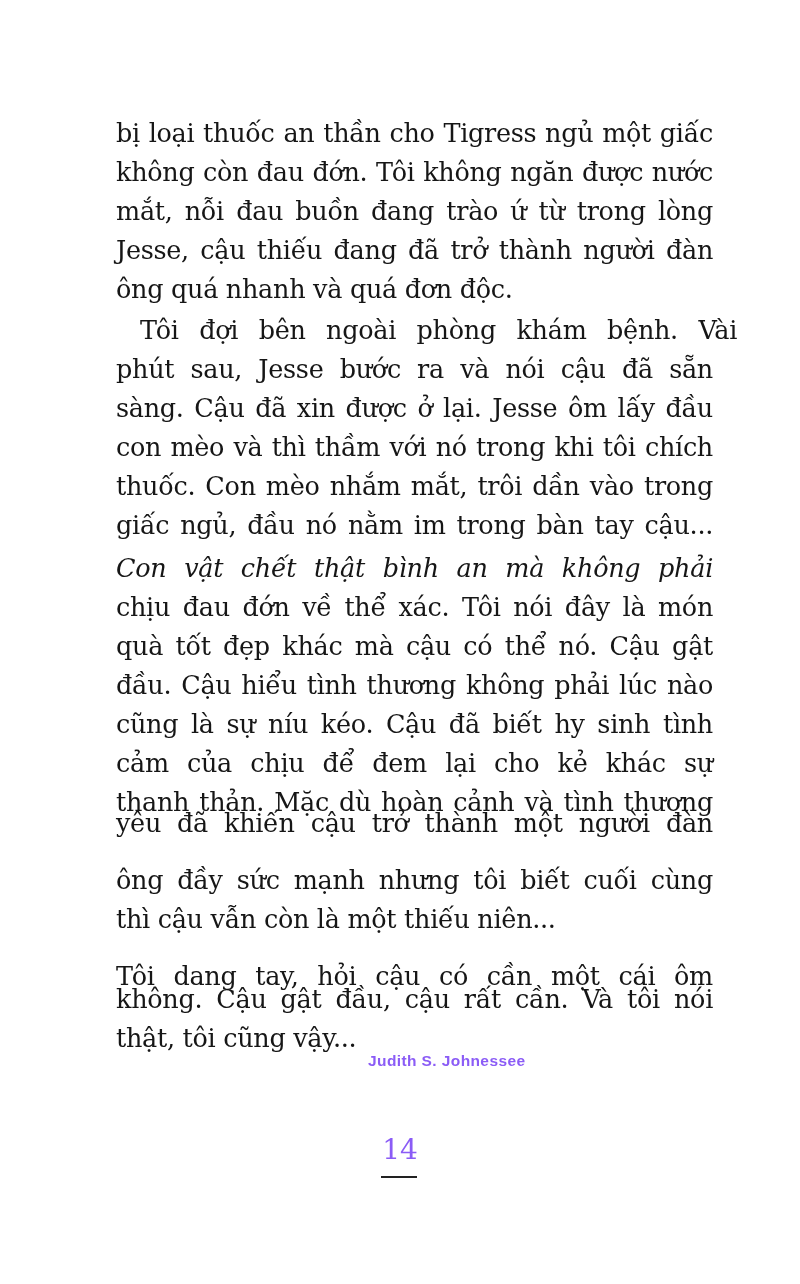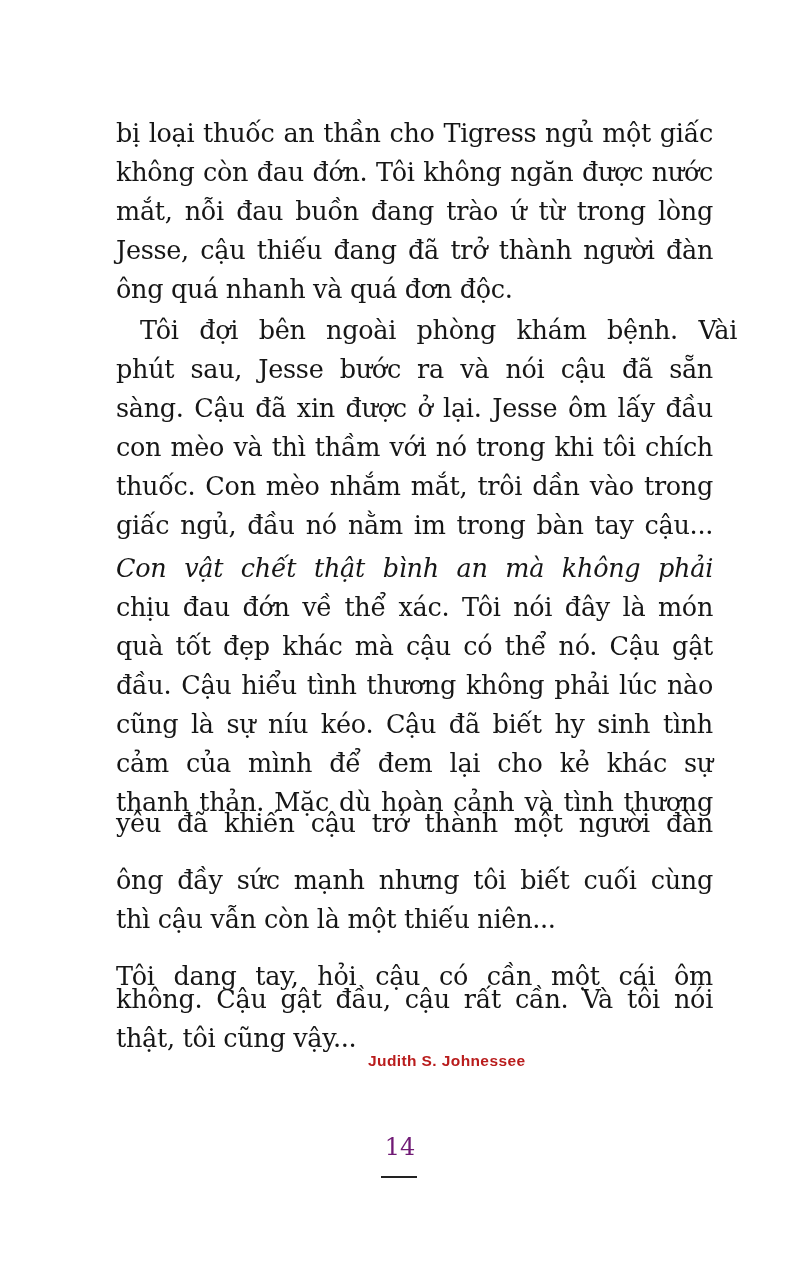--- a/index.html
+++ b/index.html
@@ -34,32 +34,32 @@
     letter-spacing: -0.3px;
   }
   .line.last { text-align-last: left; }
   .signature {
     position: absolute;
     left: 368px;
     top: 1052px;
     font-family: "Liberation Sans", sans-serif;
     font-weight: bold;
     font-size: 15.5px;
-    color: #b91c1c;
+    color: #8b5cf6;
     letter-spacing: 0.4px;
   }
   .page-number {
     position: absolute;
     left: 380px;
     top: 1133px;
     width: 40px;
     text-align: center;
     font-family: "DejaVu Serif", "Liberation Serif", serif;
-    font-size: 24px;
-    color: #701a75;
+    font-size: 28px;
+    color: #8b5cf6;
   }
   .page-number-rule {
     position: absolute;
     left: 381px;
     top: 1176px;
     width: 36px;
     height: 2px;
     background: #222;
   }
 </style>
@@ -85,21 +85,21 @@
       <div class="line" style="top:466px">thuốc. Con mèo nhắm mắt, trôi dần vào trong</div>
       <div class="line" style="top:505px">giấc ngủ, đầu nó nằm im trong bàn tay cậu...</div>
     </div>
 
     <div>
       <div class="line" style="top: 548px; left: 0px; width: 597px; padding-left: 0px; font-style: italic;">Con vật chết thật bình an mà không phải</div>
       <div class="line" style="top:587px">chịu đau đớn về thể xác. Tôi nói đây là món</div>
       <div class="line" style="top:626px">quà tốt đẹp khác mà cậu có thể nó. Cậu gật</div>
       <div class="line" style="top:665px">đầu. Cậu hiểu tình thương không phải lúc nào</div>
       <div class="line" style="top:704px">cũng là sự níu kéo. Cậu đã biết hy sinh tình</div>
-      <div class="line" style="top:743px">cảm của mình để đem lại cho kẻ khác sự</div>
+      <div class="line" style="top:743px">cảm của chịu để đem lại cho kẻ khác sự</div>
       <div class="line" style="top:782px">thanh thản. Mặc dù hoàn cảnh và tình thương</div>
       <div class="line" style="top:803px">yêu đã khiến cậu trở thành một người đàn</div>
       <div class="line" style="top:860px">ông đầy sức mạnh nhưng tôi biết cuối cùng</div>
       <div class="line last" style="top:899px">thì cậu vẫn còn là một thiếu niên...</div>
     </div>
 
     <div>
       <div class="line" style="top: 940px; left: 0px; width: 597px; padding-left: 0px; margin-top: 16px;">Tôi dang tay, hỏi cậu có cần một cái ôm</div>
       <div class="line" style="top:979px">không. Cậu gật đầu, cậu rất cần. Và tôi nói</div>
       <div class="line last" style="top:1018px">thật, tôi cũng vậy...</div>

